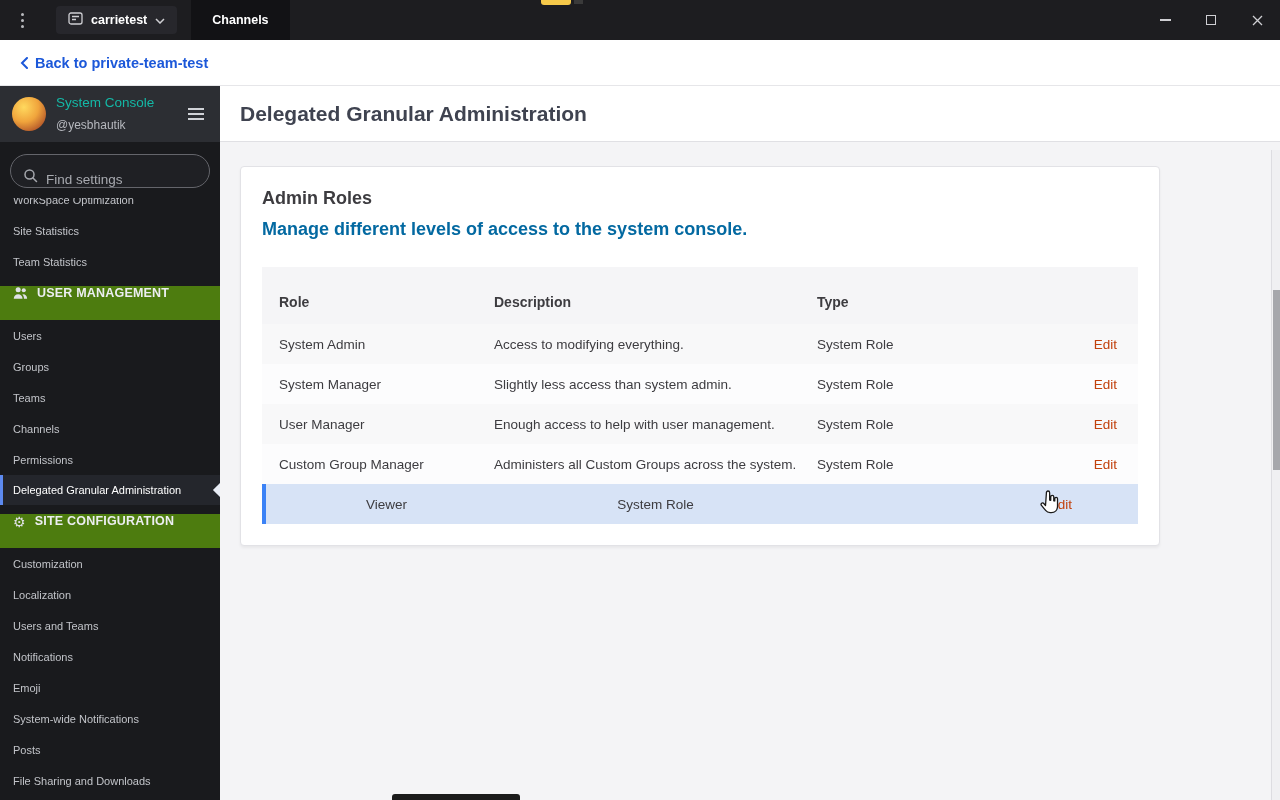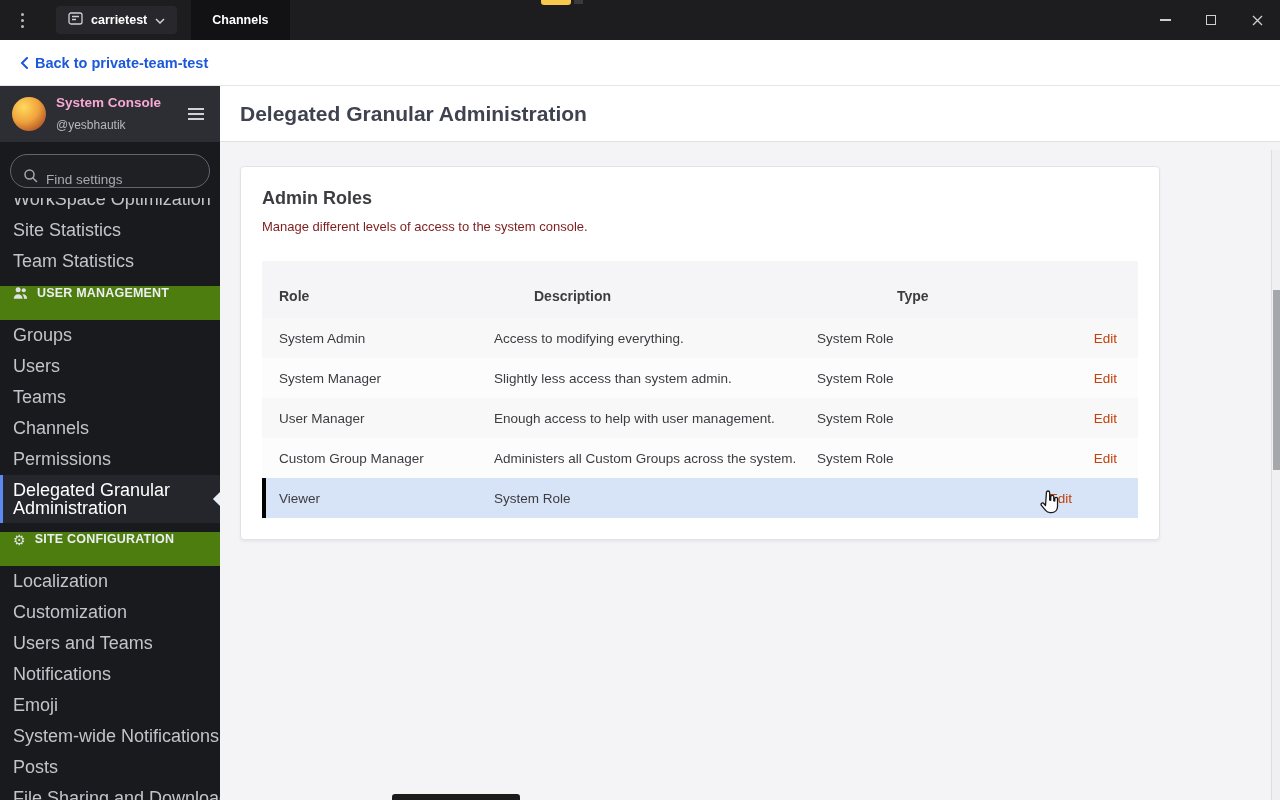--- a/index.html
+++ b/index.html
@@ -27,62 +27,62 @@
 
   
   .app-body { display:flex; height:714px; }
 
   
   .sidebar { width:220px; background:#191a1d; display:flex; flex-direction:column; flex-shrink:0; }
   .sb-header { height:56px; background:#2c2e33; display:flex; align-items:center; padding:0 12px; gap:10px; }
   .avatar { width:34px; height:34px; border-radius:50%; flex-shrink:0;
             background:radial-gradient(circle at 35% 30%, #ffd95e 0%, #f0a43c 45%, #b4582a 80%, #6d3419 100%); }
   .sb-titles { line-height:16px; }
-  .sb-title { font-size:13.5px; font-weight:700; color:#f9a8d4; }
+  .sb-title { font-size:13.5px; font-weight:400; color:#14b8a6; }
   .sb-sub { font-size:12px; color:#b6b8be; margin-top:6px; }
   .hamburger { margin-left:auto; display:flex; flex-direction:column; gap:3px; cursor:pointer; padding:4px; }
   .hamburger i { width:16px; height:2px; background:#d0d2d7; }
 
   .sb-search { padding:12px 10px 10px; }
   .search-pill { height:34px; border:1px solid #64656b; border-radius:17px; background:#1f2024;
                  display:flex; align-items:flex-end; gap:8px; padding:0 12px; }
   .search-pill input { background:transparent; border:none; outline:none; color:#dfe0e4; font-size:13.5px; width:150px;
                  font-family:"Liberation Sans","DejaVu Sans",sans-serif; }
   .search-pill input::placeholder { color:#a8aab0; opacity:1; }
 
   .sb-list { flex:1; overflow:hidden; }
-  .sb-item { height:31px; display:flex; align-items:center; padding:0 13px; font-size:18px; color:#c2c4c9; cursor:pointer; white-space:nowrap; }
+  .sb-item { height:31px; display:flex; align-items:center; padding:0 13px; font-size:11px; color:#c2c4c9; cursor:pointer; white-space:nowrap; }
   .sb-item.clipped { margin-top:-14px; }
   .sb-section { margin-top:9px; height:34px; background:#4d7c0f; display:flex; align-items:flex-start; gap:9px;
                 padding:0 13px; font-size:12.5px; font-weight:700; color:#eceef1; letter-spacing:.2px; white-space:nowrap; }
   .sb-section .ico { display:flex; align-items:center; }
   .gear-glyph { font-size:14px; color:#dfe1e5; font-family:"DejaVu Sans",sans-serif; }
   .sb-item.selected { position:relative; height:auto; padding:6px 10px; border-left:3px solid #5d8af0;
                 background:#24262c; color:#fff; line-height:18px; white-space:normal; }
   .notch { position:absolute; right:-5px; top:50%; width:10px; height:10px; background:#e8edf6;
            transform:translateY(-50%) rotate(45deg); }
 
   
   .content { flex:1; display:flex; flex-direction:column; background:#f4f4f6; min-width:0; }
   .content-header { height:56px; background:#fff; border-bottom:1px solid #e0e0e4; display:flex; align-items:center; padding:0 20px; flex-shrink:0; }
   .page-title { font-size:21px; font-weight:700; color:#3f4350; }
   .content-body { padding:24px 20px; }
 
   .card { width:920px; background:#fff; border:1px solid #e2e2e6; border-radius:4px; box-shadow:0 2px 3px rgba(0,0,0,.05); }
   .card-head { padding:21px 21px 27px; }
   .card-title { font-size:18px; font-weight:600; color:#3d3c40; }
-  .card-sub { margin-top:10px; font-size:13px; color:#7f1d1d; }
+  .card-sub { margin-top:10px; font-size:18px; color:#0369a1;font-weight:bold; }
 
   .table { margin:0 21px 21px; }
   .trow { display:grid; grid-template-columns:215px 323px 1fr 45px; align-items:center;
           padding:0 21px 0 17px; height:40px; font-size:13.5px; color:#3d3c40; }
-  .trow.thead { height:57px; background:#f5f5f7; font-weight:600; font-size:14px; align-items:end; padding-bottom:14px;gap:40px; }
+  .trow.thead { height:57px; background:#f5f5f7; font-weight:600; font-size:14px; align-items:end; padding-bottom:14px; }
   .trow.r-odd  { background:#f8f8f9; }
   .trow.r-even { background:#fcfcfd; }
-  .trow.r-selected { background:#d7e3f6; border-left:4px solid #000000; padding-left:13px; }
+  .trow.r-selected { background:#d7e3f6; border-left:4px solid #3b82f6; padding-left:13px;text-align:center; }
   .cell-action { justify-self:end; color:#c2410c; cursor:pointer; text-decoration:none; }
 
   
   .vscroll { position:absolute; top:150px; right:0; width:9px; height:650px; background:#f0f0f2; border-left:1px solid #dddde1; }
   .vthumb { position:absolute; top:140px; left:1px; width:7px; height:180px; background:#a6a7ac; cursor:pointer; }
   .share-pill { position:absolute; top:0; left:541px; width:30px; height:5px; background:#f6c94a; border-radius:0 0 3px 3px; }
   .share-dot  { position:absolute; top:0; left:574px; width:9px; height:4px; background:#3a3a3a; }
   .bottom-peek { position:absolute; bottom:0; left:392px; width:128px; height:6px; background:#1b1b1b; border-radius:3px 3px 0 0; }
   .cursor { position:absolute; left:1038px; top:490px; pointer-events:none; }
 </style>
@@ -177,36 +177,36 @@
           <span class="ico">
             <svg width="15" height="14" viewBox="0 0 16 15" fill="#dfe1e5">
                 <circle cx="5.5" cy="4" r="2.7"></circle>
                 <path d="M.8 13.6c0-3 2.1-4.8 4.7-4.8s4.7 1.8 4.7 4.8z"></path>
                 <circle cx="11.5" cy="4.6" r="2.2"></circle>
                 <path d="M10.9 8.9c2.3.1 4.2 1.8 4.2 4.7h-3.4c0-1.9-.6-3.5-1.8-4.4z"></path>
               </svg>
           </span>
           <span>USER MANAGEMENT</span>
         </div>
+        <div class="sb-item">Users</div>
         <div class="sb-item">Groups</div>
-        <div class="sb-item">Users</div>
         <div class="sb-item">Teams</div>
         <div class="sb-item">Channels</div>
         <div class="sb-item">Permissions</div>
         <div class="sb-item selected">
           <span>Delegated Granular Administration</span>
           <span class="notch"></span>
         </div>
 
         <div class="sb-section">
           <span class="ico gear-glyph">⚙</span>
           <span>SITE CONFIGURATION</span>
         </div>
+        <div class="sb-item">Customization</div>
         <div class="sb-item">Localization</div>
-        <div class="sb-item">Customization</div>
         <div class="sb-item">Users and Teams</div>
         <div class="sb-item">Notifications</div>
         <div class="sb-item">Emoji</div>
         <div class="sb-item">System-wide Notifications</div>
         <div class="sb-item">Posts</div>
         <div class="sb-item">File Sharing and Downloads</div>
       </nav>
     </aside>
 
     <main class="content">

